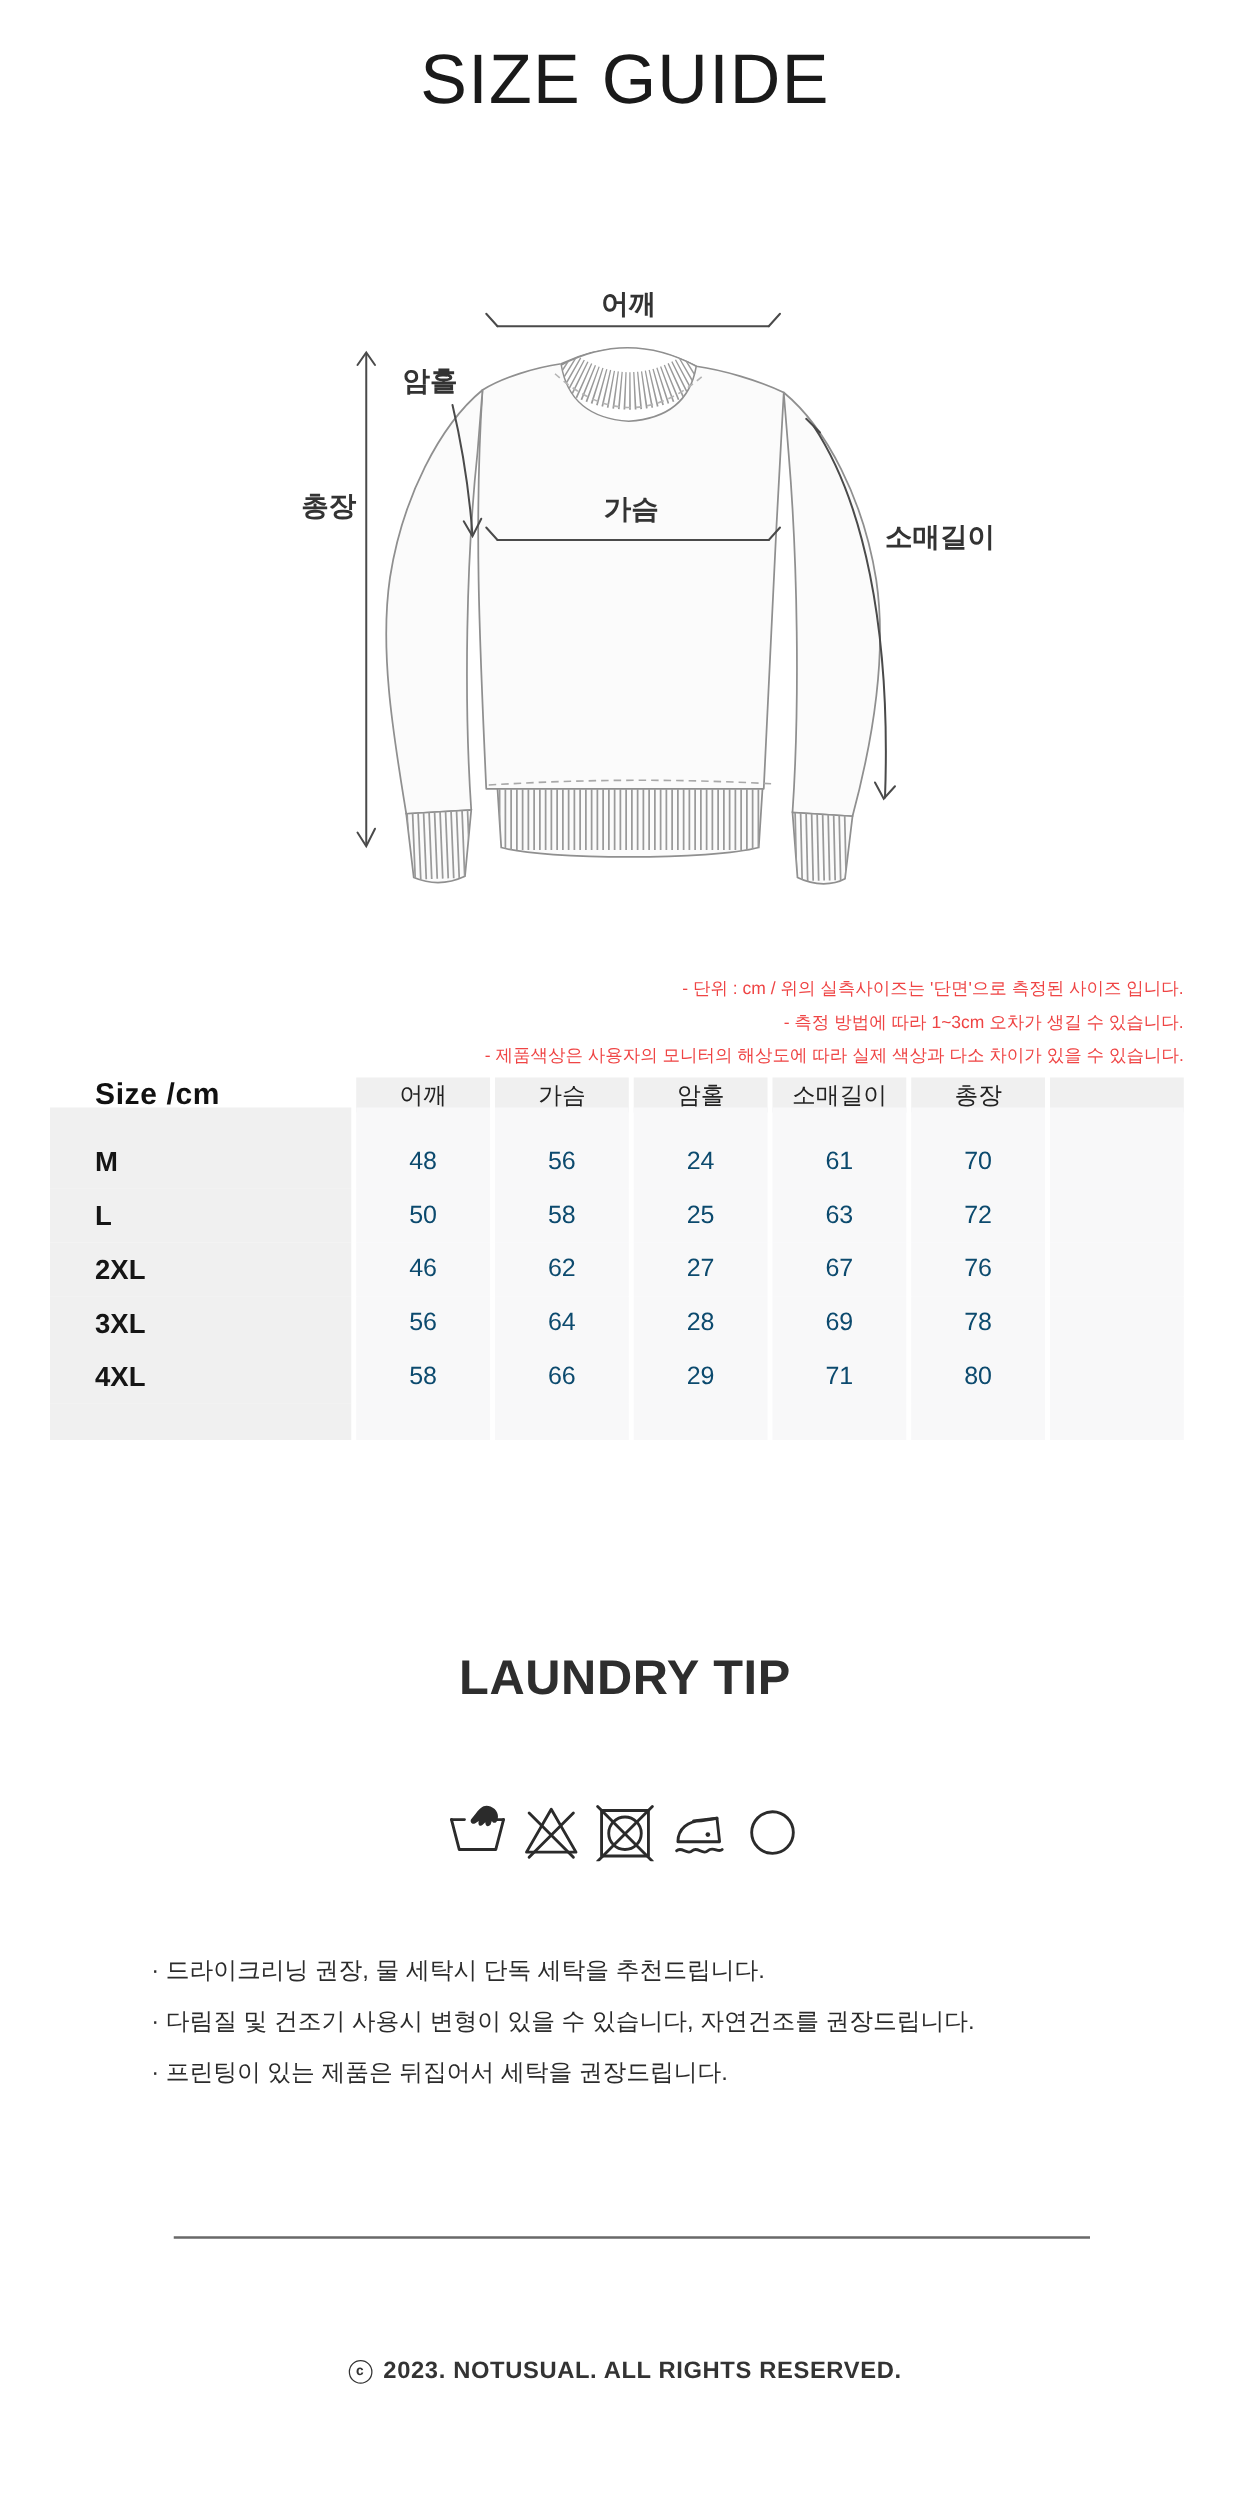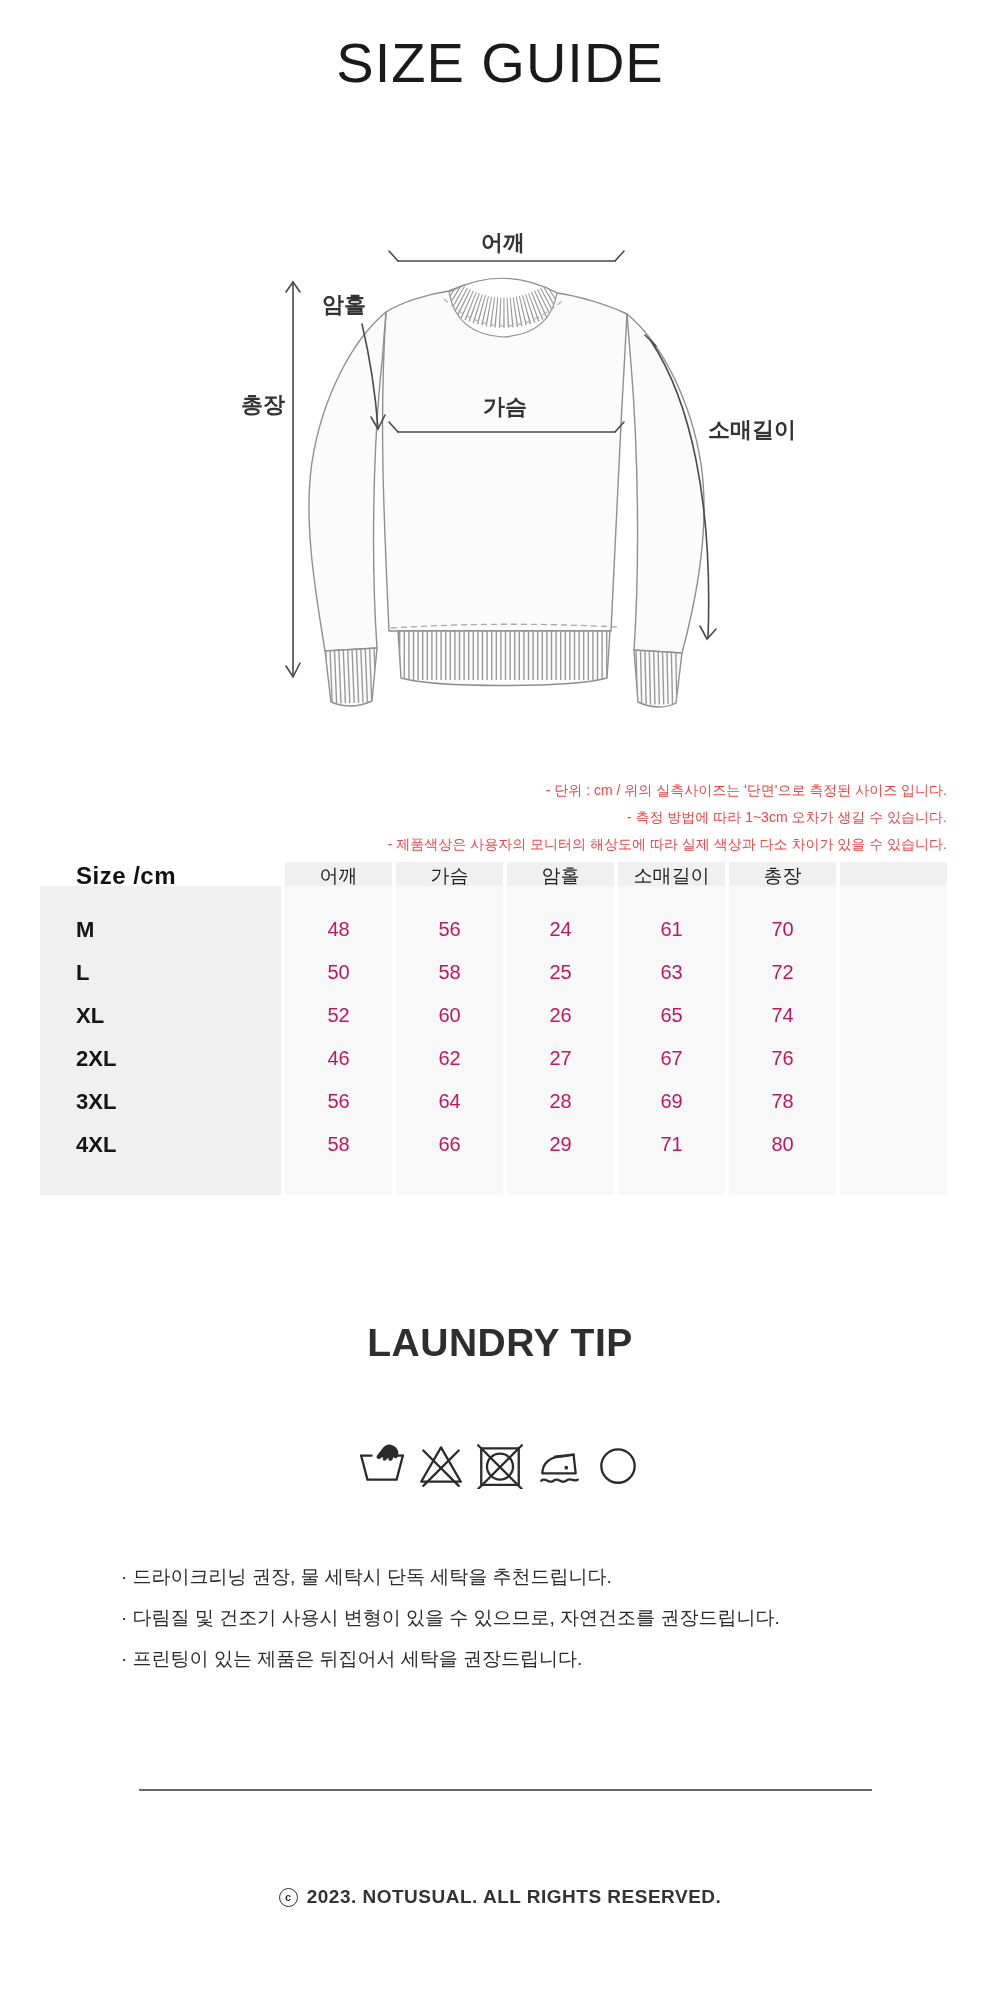--- a/index.html
+++ b/index.html
@@ -21,21 +21,21 @@
   .corner{background:#fff;display:flex;align-items:center;padding-left:36px;box-sizing:border-box;
     font-size:24px;font-weight:bold;color:#111;letter-spacing:.5px;}
   .th{background:#f0f0f0;display:flex;align-items:center;justify-content:center;
     font-size:19px;color:#222;}
   .trow{height:43px;}
   .trow.filler-top{height:22px;}
   .trow.filler-bottom{height:29px;}
   .td-size{background:#f0f0f0;display:flex;align-items:center;padding-left:36px;box-sizing:border-box;
     font-size:22px;font-weight:bold;color:#151515;}
   .td{background:#f8f8f9;display:flex;align-items:center;justify-content:center;
-    font-size:20px;color:#be185d;}
+    font-size:20px;color:#0c4a6e;}
 
   .laundry-title{position:absolute;top:1321px;left:0;width:1000px;text-align:center;
     font-size:39px;font-weight:800;letter-spacing:.5px;color:#2e2e2e;margin:0;}
   .icons-row{position:absolute;top:1439px;left:0;width:1000px;display:flex;
     justify-content:center;align-items:center;gap:9px;}
   .icons-row svg{display:block;}
 
   .tips{position:absolute;left:121px;top:1556px;font-size:19px;line-height:41px;color:#2b2b2b;}
 
   .divider{position:absolute;left:139px;top:1789px;width:733px;height:2px;background:#696969;}
@@ -170,29 +170,20 @@
     <div class="trow">
       <div class="td-size">L</div>
       <div class="td">50</div>
       <div class="td">58</div>
       <div class="td">25</div>
       <div class="td">63</div>
       <div class="td">72</div>
       <div class="td"></div>
     </div>
     <div class="trow">
-      <div class="td-size">XL</div>
-      <div class="td">52</div>
-      <div class="td">60</div>
-      <div class="td">26</div>
-      <div class="td">65</div>
-      <div class="td">74</div>
-      <div class="td"></div>
-    </div>
-    <div class="trow">
       <div class="td-size">2XL</div>
       <div class="td">46</div>
       <div class="td">62</div>
       <div class="td">27</div>
       <div class="td">67</div>
       <div class="td">76</div>
       <div class="td"></div>
     </div>
     <div class="trow">
       <div class="td-size">3XL</div>
@@ -247,21 +238,21 @@
       <circle cx="31" cy="27.5" r="1.8" fill="#2b2b2b" stroke="none"></circle>
       <path d="M7,40 C11,36 15,44 19,40 C23,36 27,44 31,40 C35,36 39,42 42,39"></path>
     </svg>
     <svg width="50" height="50" viewBox="0 0 48 48" fill="none" stroke="#2b2b2b" stroke-width="2.2">
       <circle cx="24" cy="26" r="16"></circle>
     </svg>
   </div>
 
   <div class="tips">
     <div>· 드라이크리닝 권장, 물 세탁시 단독 세탁을 추천드립니다.</div>
-    <div>· 다림질 및 건조기 사용시 변형이 있을 수 있으므로, 자연건조를 권장드립니다.</div>
+    <div>· 다림질 및 건조기 사용시 변형이 있을 수 있습니다, 자연건조를 권장드립니다.</div>
     <div>· 프린팅이 있는 제품은 뒤집어서 세탁을 권장드립니다.</div>
   </div>
 
   <div class="divider"></div>
 
   <div class="footer">
     <span class="cc">c</span>
     <span>2023. NOTUSUAL. ALL RIGHTS RESERVED.</span>
   </div>
 

